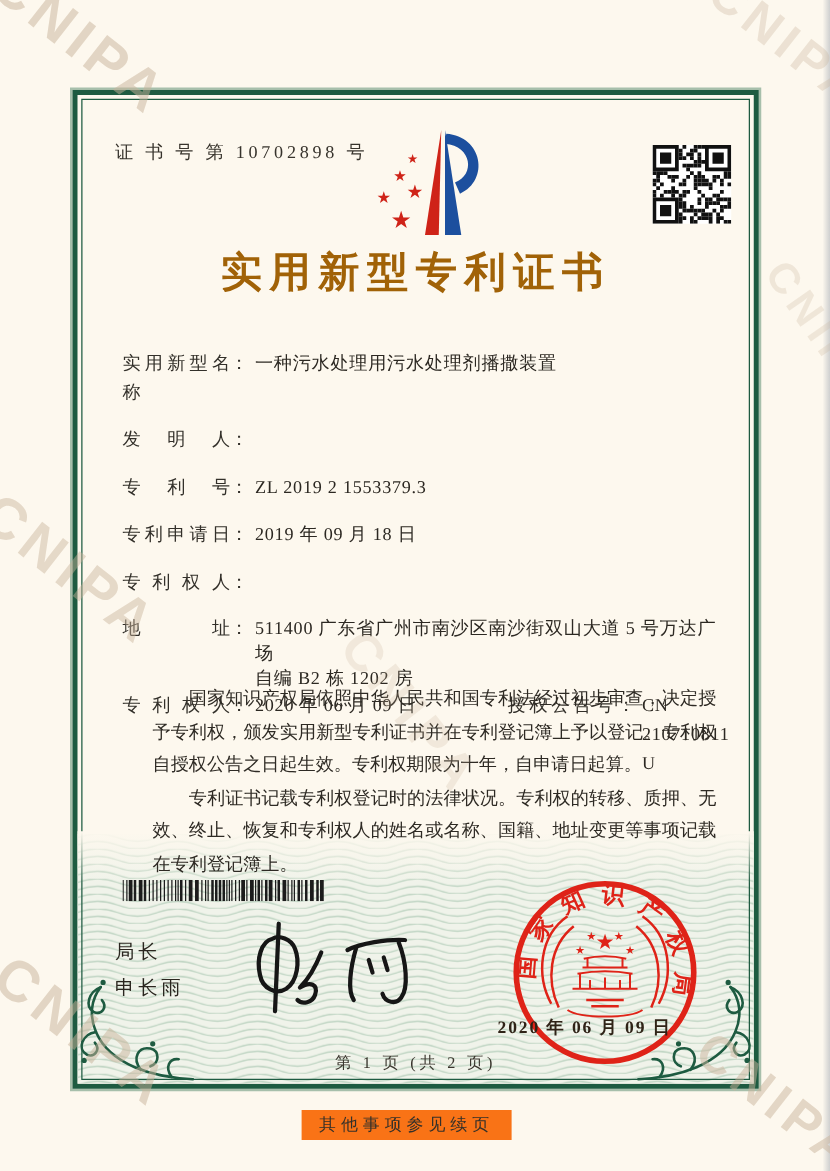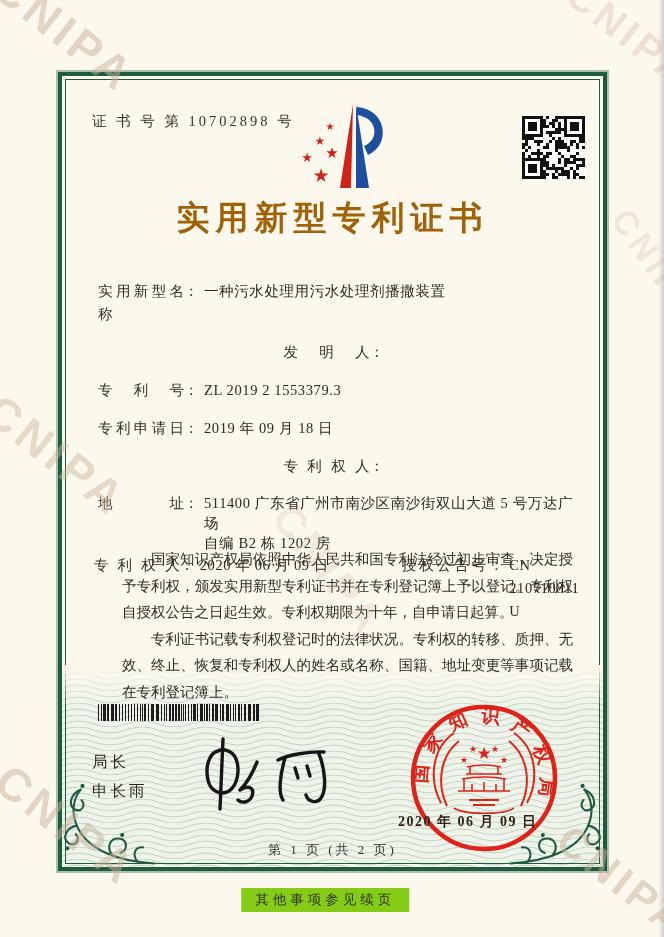--- a/index.html
+++ b/index.html
@@ -23,21 +23,21 @@
     background:var(--paper,#fdf8ee);
   }
   #frame::after{content:''; position:absolute; inset:3px; border:1px solid var(--frame_green,#1e5b41); pointer-events:none;}
   .cert-no{position:absolute; left:30px; top:36px; font-size:14.5px; letter-spacing:3px; color:#37332c; z-index:2;}
   .logo{position:absolute; left:50%; transform:translateX(-50%); top:24px; z-index:2;}
   .qr{position:absolute; right:18px; top:40px; width:63px; height:63px; background:#fff; z-index:2;}
   .title{position:absolute; top:120px; left:0; right:0; text-align:center;
     font-size:33px; font-weight:bold; letter-spacing:6px; color:#a16207; z-index:2;}
   
   .fields{position:absolute; left:36px; right:28px; top:204px; font-size:14.5px; z-index:2;}
-  .frow{display:flex; line-height:23px; margin-bottom:15px; align-items:flex-start;justify-content:center;}
+  .frow{display:flex; line-height:23px; margin-bottom:15px; align-items:flex-start;}
   .flabel{flex:none; width:86px; text-align:justify; text-align-last:justify; color:#33302a;}
   .fcolon{flex:none; width:20px; color:#33302a;}
   .fvalue{flex:1 1 auto; letter-spacing:.6px; color:#2c2822;}
   .frow.address{line-height:20px; margin-bottom:1px;}
   .fvalue .v2{display:block;}
   .grant2{margin-left:34px; letter-spacing:3px; flex:none; color:#33302a;}
   
   .paras{position:absolute; left:36px; right:30px; top:470px; font-size:14.5px;
     line-height:26.5px; text-align:justify; color:#2e2a24; z-index:2;margin-left:24px;}
   .paras p{margin:0; text-indent:2em;}
@@ -54,21 +54,21 @@
   .seal-fill{fill:var(--seal_red,#df2318);}
   .seal-date{position:absolute; left:336px; bottom:36px; font-size:14px; font-weight:bold;
     letter-spacing:1.5px; color:#2f2317; z-index:3; white-space:nowrap;}
   .flourish{position:absolute; bottom:-4px; z-index:2; pointer-events:none;}
   .flourish.fl-left{left:-6px;}
   .flourish.fl-right{right:-6px; transform:scaleX(-1);}
   .fl-stroke{stroke:var(--frame_green,#1e5b41); fill:none; stroke-linecap:round;}
   .page-num{position:absolute; left:0; right:0; bottom:8px; text-align:center;
     font-size:13px; letter-spacing:3px; color:#3a362e; z-index:2;}
   .note{position:absolute; top:888px; left:50%; transform:translateX(-54%);
-    background:#84cc16; padding:3px 14px; font-size:13.5px; letter-spacing:4px; color:#33302a; z-index:2;}
+    background:#f97316; padding:3px 14px; font-size:13.5px; letter-spacing:4px; color:#33302a; z-index:2;}
   .glogo-red{fill:var(--logo_red,#cf2318);}
   .glogo-blue{fill:var(--logo_blue,#1c4f9e);}
   .wave{stroke:var(--band_line,#bed4c2); fill:none; stroke-width:1;}
 </style>
 </head>
 <body>
 
 <div id="page">
 
   <div id="wm-layer">

